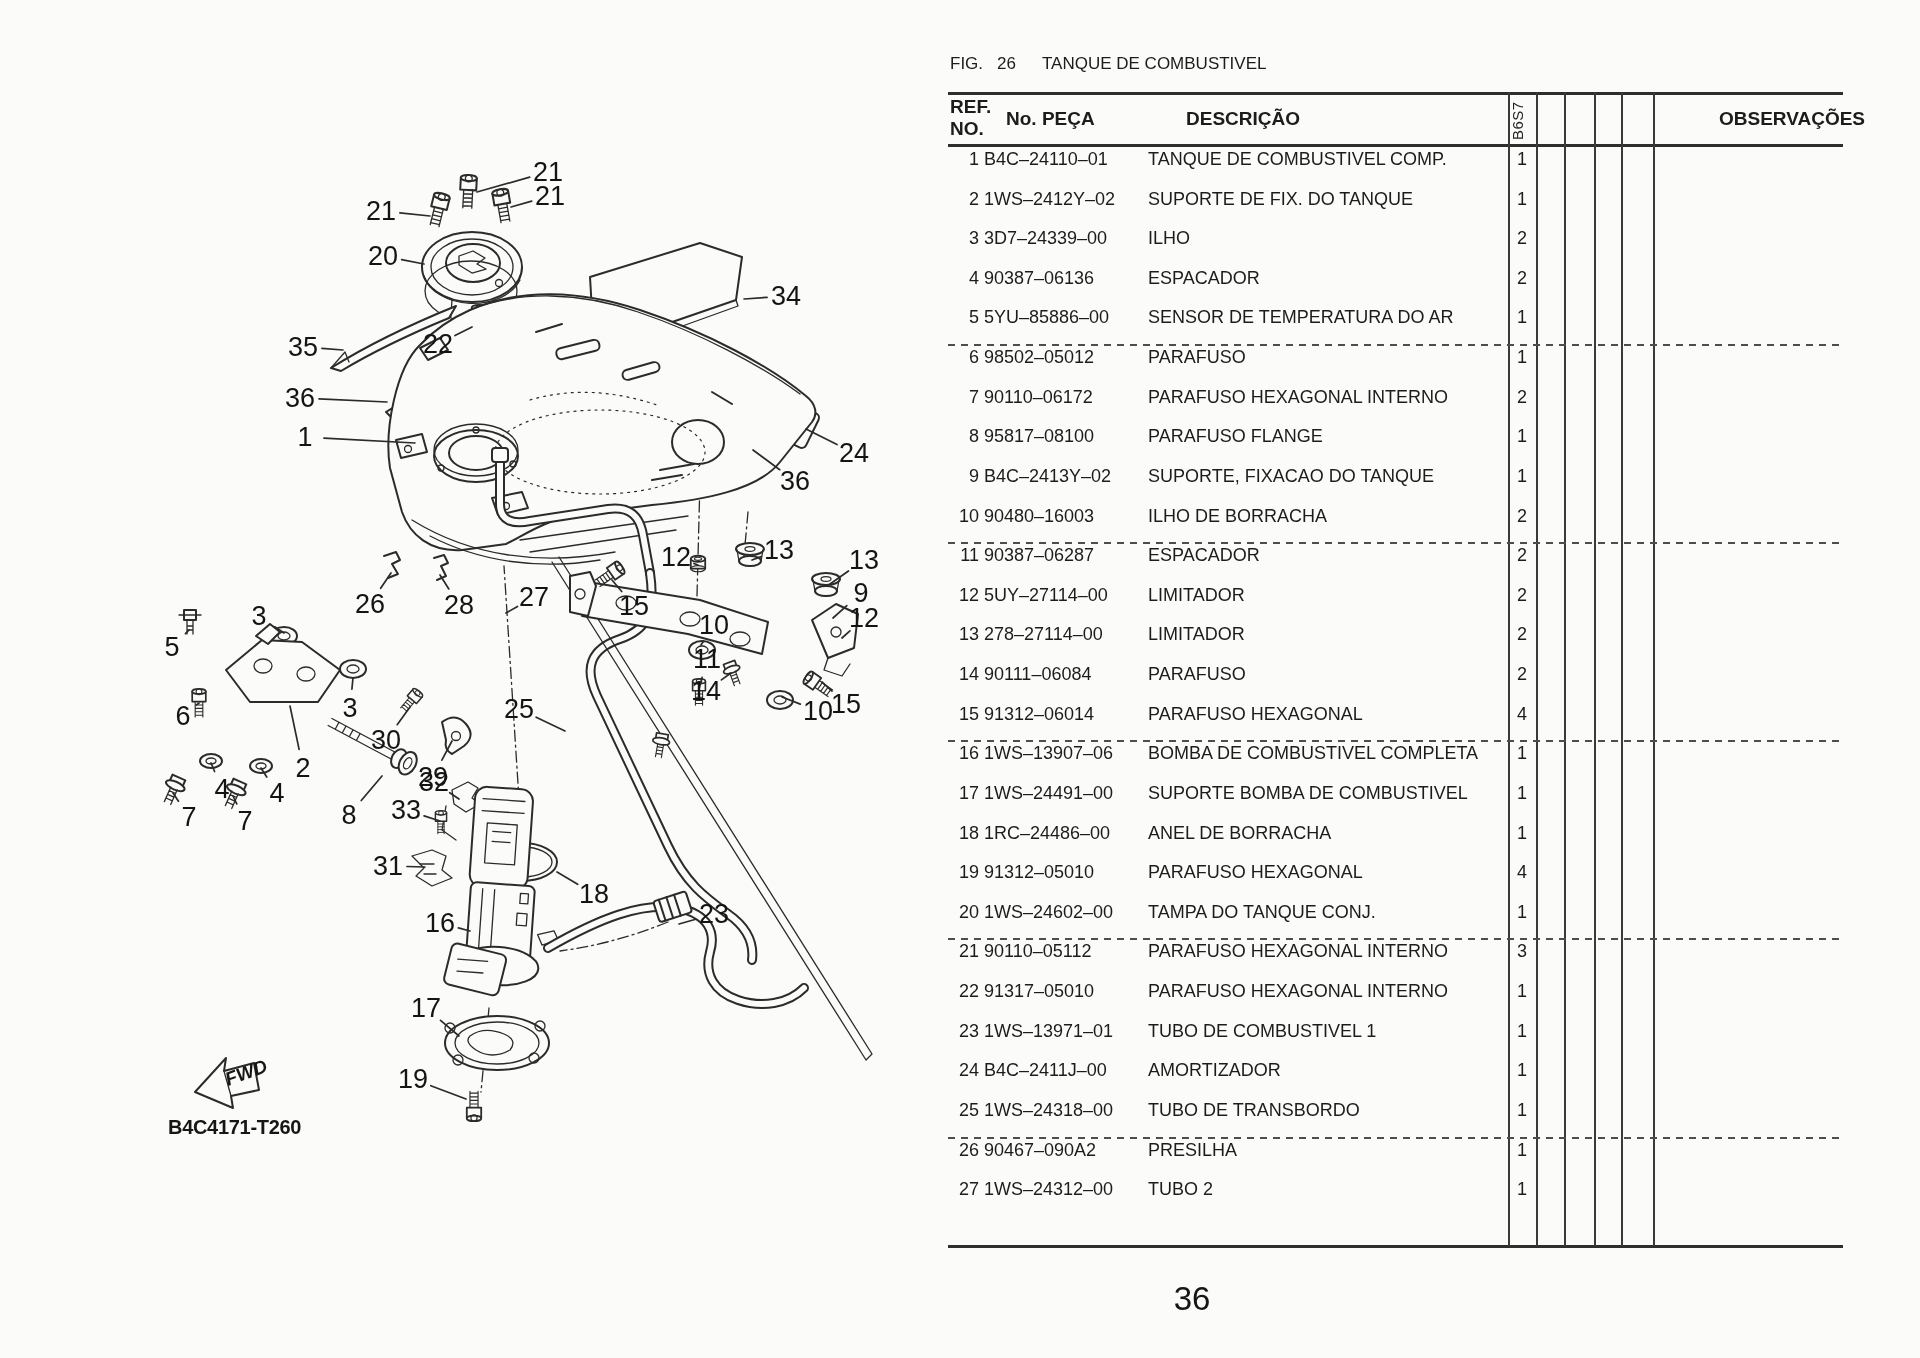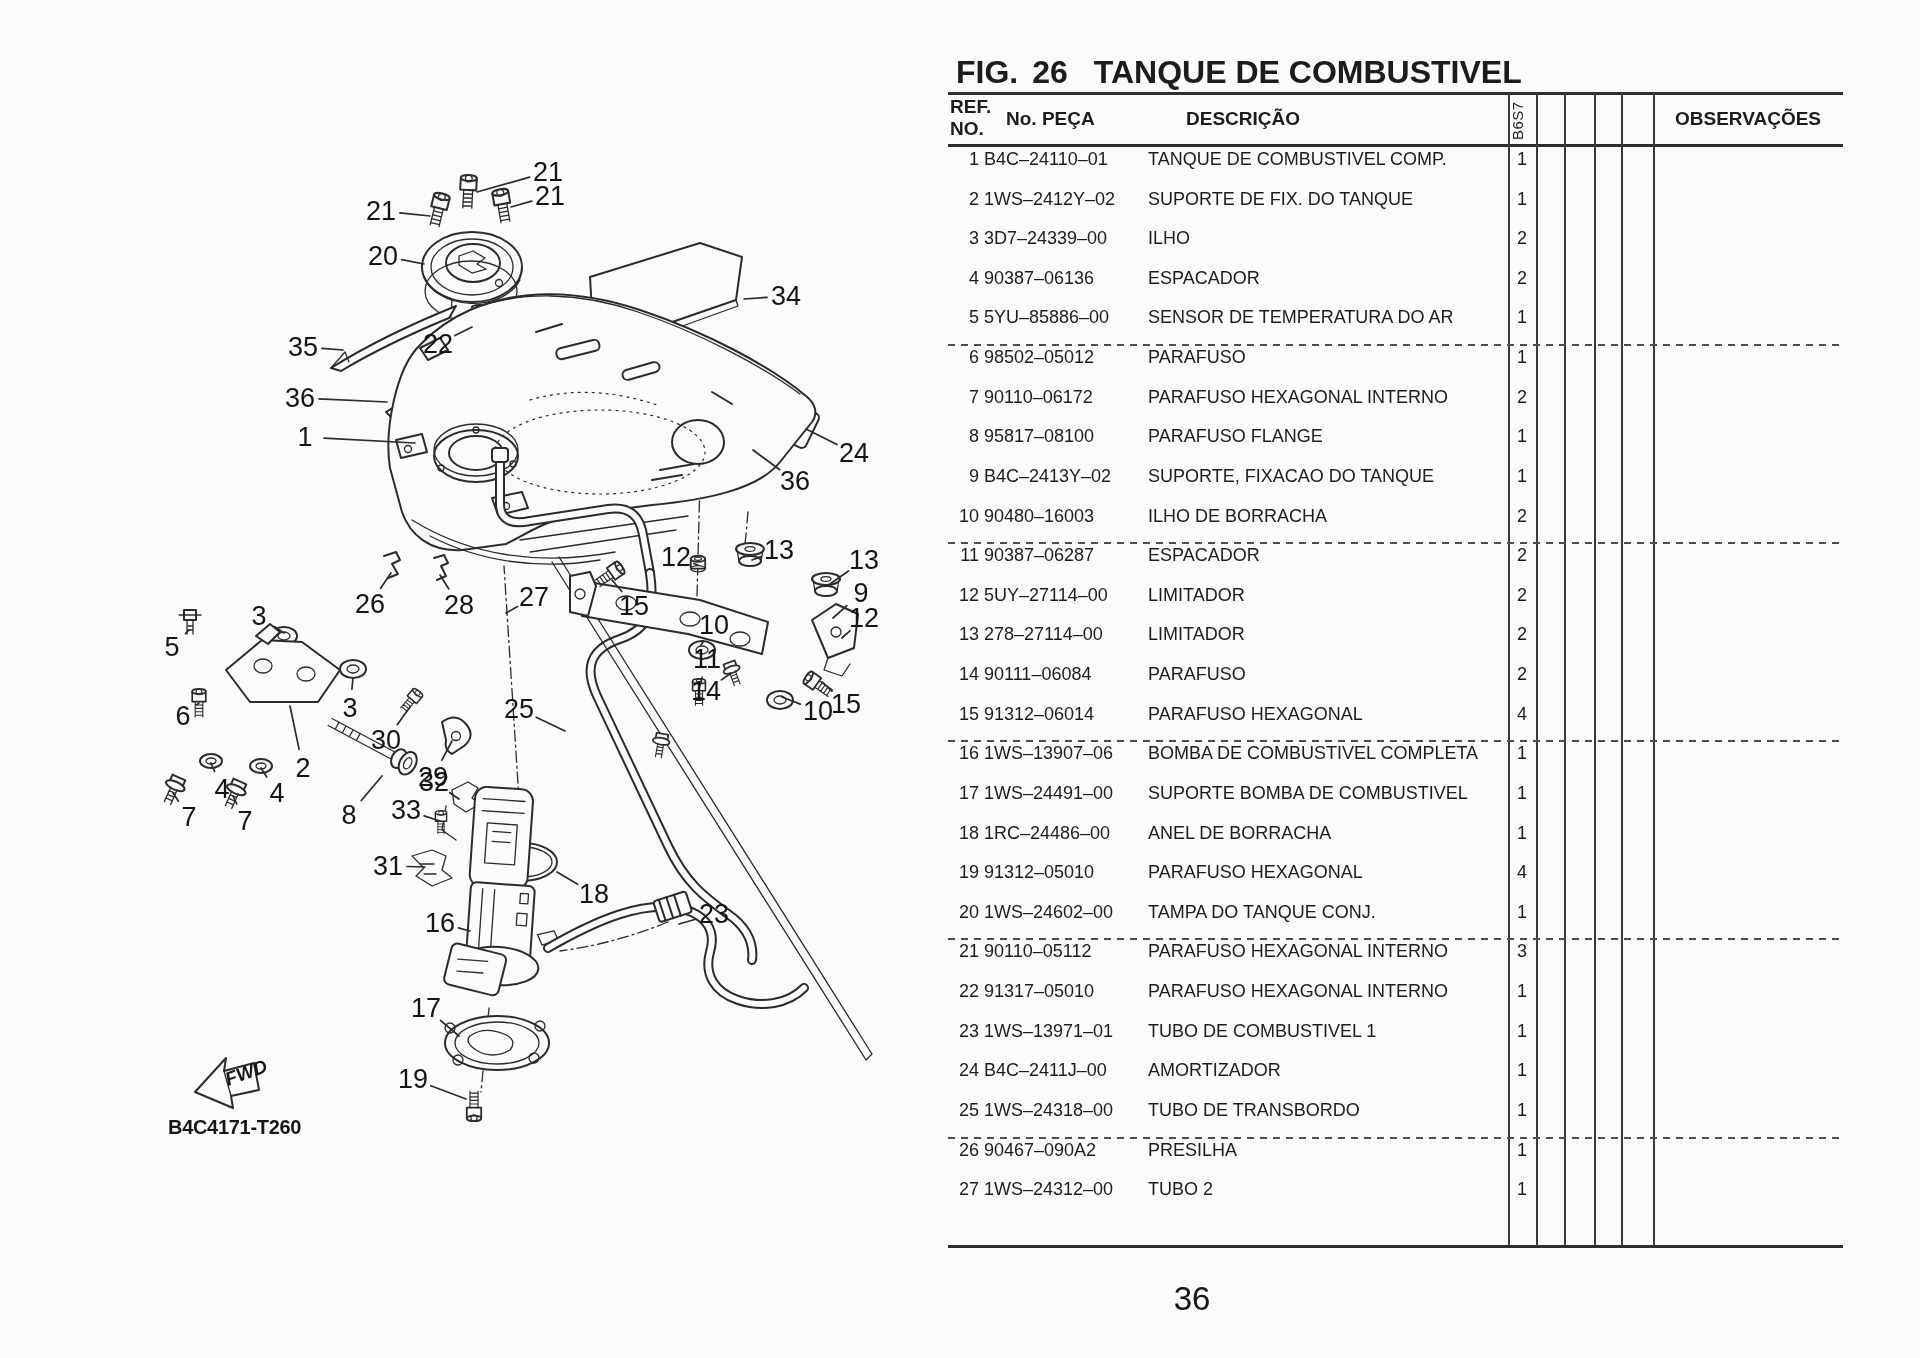--- a/index.html
+++ b/index.html
@@ -23,32 +23,32 @@
   #diagram .hose-i{stroke:#fbfbf9;stroke-width:6;}
   #diagram .leader{stroke:#2b2b2b;stroke-width:1.7;}
   #diagram text.callout-num{
     font-family:"Liberation Sans",sans-serif;font-size:27px;fill:#141414;
     stroke:none;text-anchor:middle;dominant-baseline:central;
   }
   #diagram text.code{font-size:20px;font-weight:bold;fill:#161616;stroke:none;letter-spacing:-.3px;}
   #diagram text.fwd{font-size:19px;font-weight:bold;font-style:italic;fill:#161616;stroke:none;}
   
   .table-region{position:absolute;left:948px;top:0;width:900px;height:1358px;}
-  .fig-title{position:absolute;left:8px;top:54px;font-size:32px;font-weight:bold;white-space:nowrap;letter-spacing:0px;}
+  .fig-title{position:absolute;left:2px;top:54px;font-size:17px;font-weight:normal;white-space:nowrap;letter-spacing:0px;}
   .fig-title .num{margin-left:14px;}
   .fig-title .ttl{margin-left:26px;}
   .hline{position:absolute;left:0;width:895px;height:0;border-top:3px solid #2e2e2e;}
   .vline{position:absolute;width:0;border-left:2px solid #3a3a3a;}
   .dashline{position:absolute;left:0;width:895px;height:2px;
     background:repeating-linear-gradient(to right,#4d4d4d 0 7px,transparent 7px 13px);}
   .hdr{position:absolute;font-weight:bold;font-size:19px;}
   .hdr-ref{left:2px;top:96px;line-height:22px;}
   .hdr-part{left:58px;top:108px;width:190px;text-align:left;}
   .hdr-desc{left:238px;top:108px;width:195px;text-align:left;}
-  .hdr-obs{left:707px;top:108px;width:186px;text-align:center;font-size:19px;}
+  .hdr-obs{left:707px;top:108px;width:186px;text-align:center;font-size:19px;padding-left:44px;}
   .hdr-model{
     position:absolute;left:561px;top:98px;width:26px;height:46px;
     writing-mode:vertical-rl;transform:rotate(180deg);
     font-size:15px;font-weight:normal;text-align:center;letter-spacing:.5px;color:#222;
   }
   .trow{position:absolute;left:0;width:895px;height:22px;font-size:18px;line-height:22px;white-space:nowrap;}
   .trow .c-ref{position:absolute;left:0;width:31px;text-align:right;}
   .trow .c-part{position:absolute;left:36px;text-align:right;}
   .trow .c-desc{position:absolute;left:200px;text-align:right;}
   .trow .c-qty{position:absolute;left:547px;width:54px;text-align:center;}

